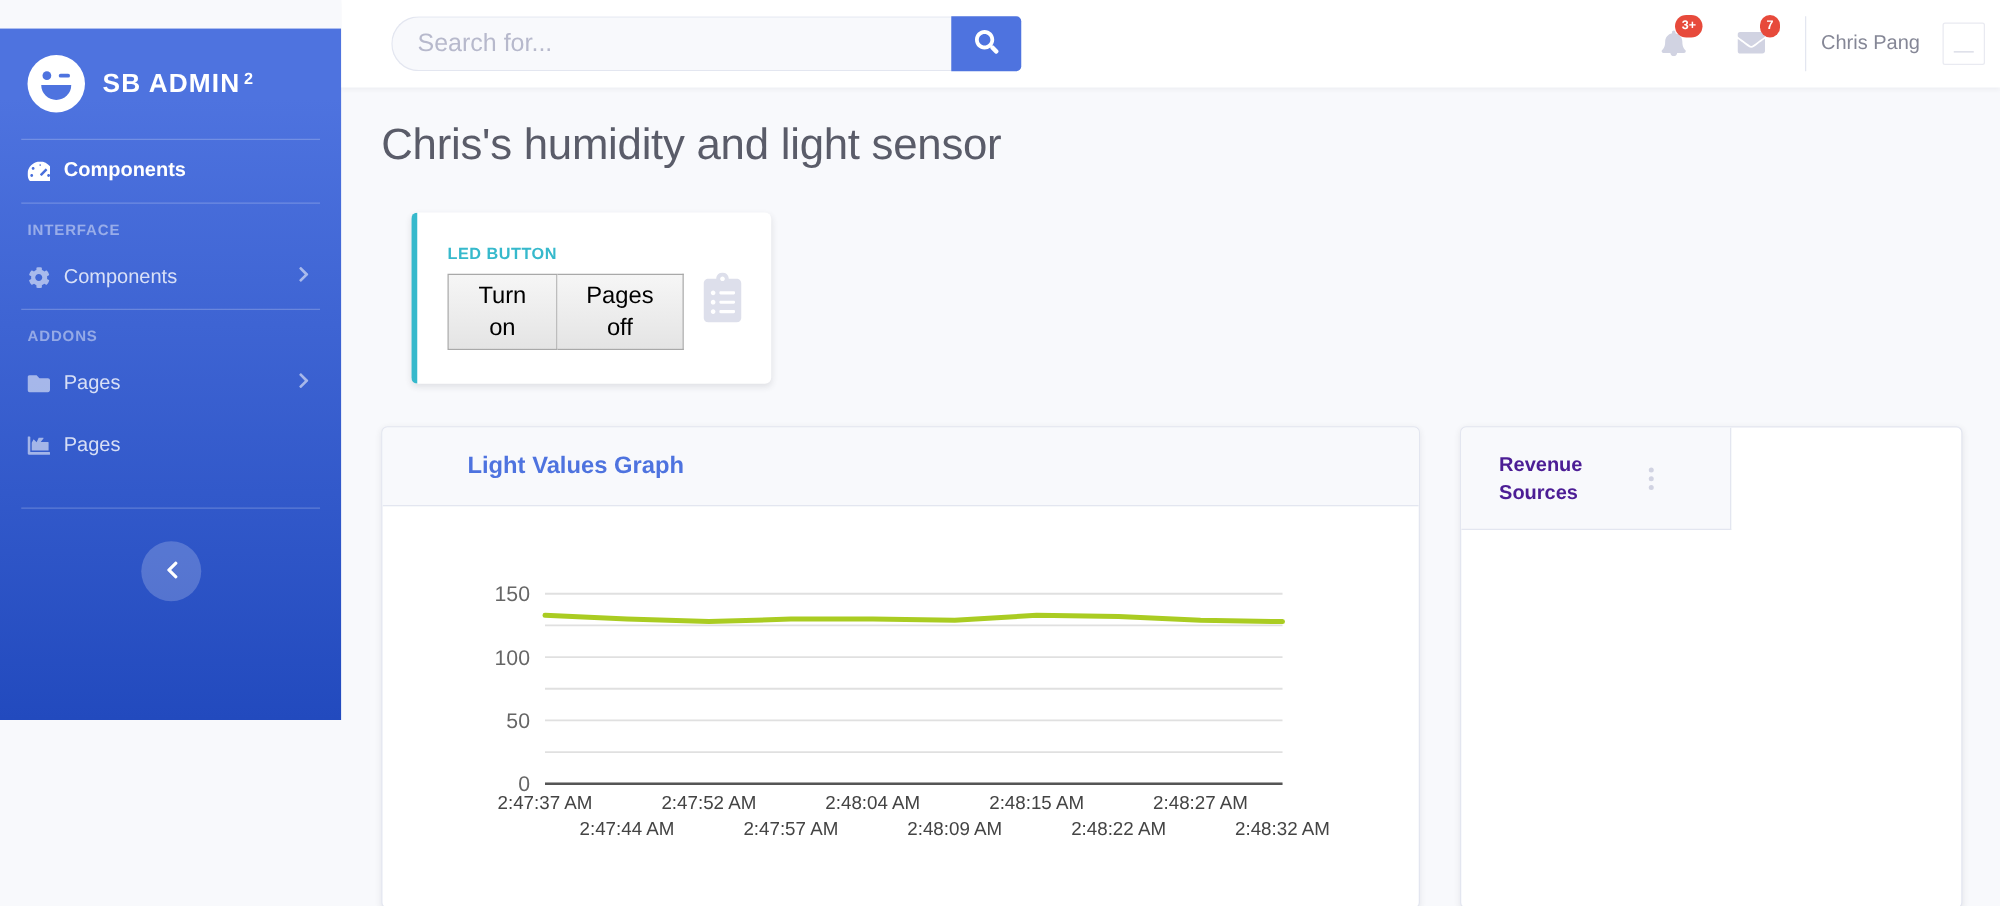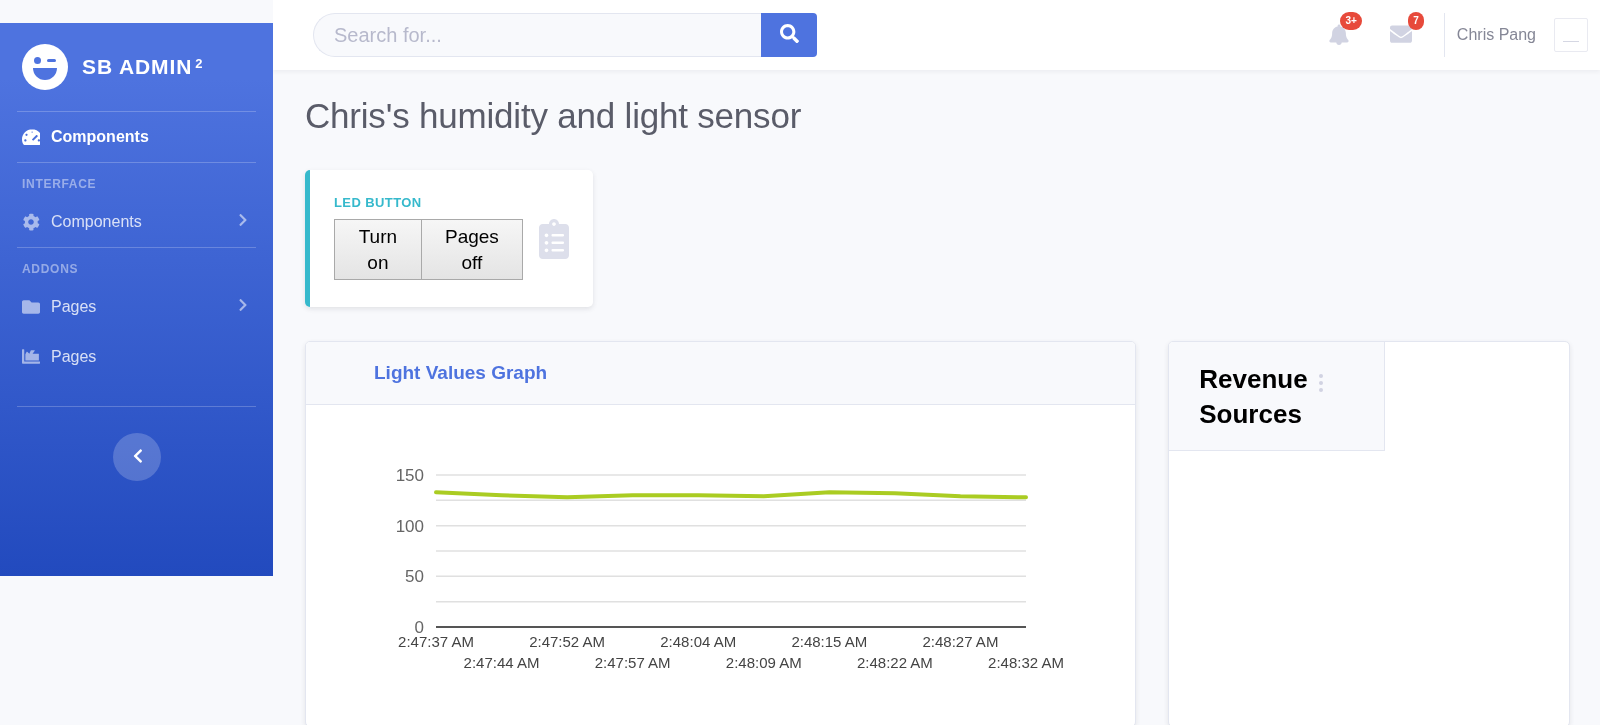--- a/index.html
+++ b/index.html
@@ -183,20 +183,21 @@
 
   
   .led-card {
     width: 288px;
     background: #fff; border-radius: 5px;
     border-left: 5px solid #36b9cc;
     box-shadow: 0 2px 5px rgba(58,59,69,0.12);
     padding: 20px 22px 22px 24px;
     display: flex; align-items: center; justify-content: flex-end;
     min-height: 137px;
+    margin-left: 24px;
   }
   .led-label {
     color: #36b9cc; font-size: 13px; font-weight: 700;
     letter-spacing: 0.4px; margin-bottom: 9px;
     text-transform: uppercase;
   }
   .led-btns { display: flex; }
   .led-btn {
     font-family: "Liberation Sans", sans-serif;
     font-size: 19px; color: #000;
@@ -247,21 +248,21 @@
     box-shadow: 0 2px 5px rgba(58,59,69,0.1);
     height: 386px; overflow: hidden;
   }
   .revenue-header {
     background: #f8f9fc; border-bottom: 1px solid #e3e6f0;
     border-right: 1px solid #e3e6f0;
     width: 216px; padding: 20px 22px 18px 30px;
     display: flex; align-items: flex-start; gap: 18px;
   }
   .revenue-title {
-    color: #000000; font-size: 26px; font-weight: 700;
+    color: #4c1d95; font-size: 16px; font-weight: 700;
     line-height: 1.35; max-width: 100px;
   }
   .dots-btn {
     background: none; border: none; cursor: pointer;
     padding: 6px 2px; display: flex; flex-direction: column;
     gap: 3px; margin-top: 6px;
   }
   .dots-btn span {
     width: 4px; height: 4px; border-radius: 50%; background: #d1d3e2;
     display: block;

